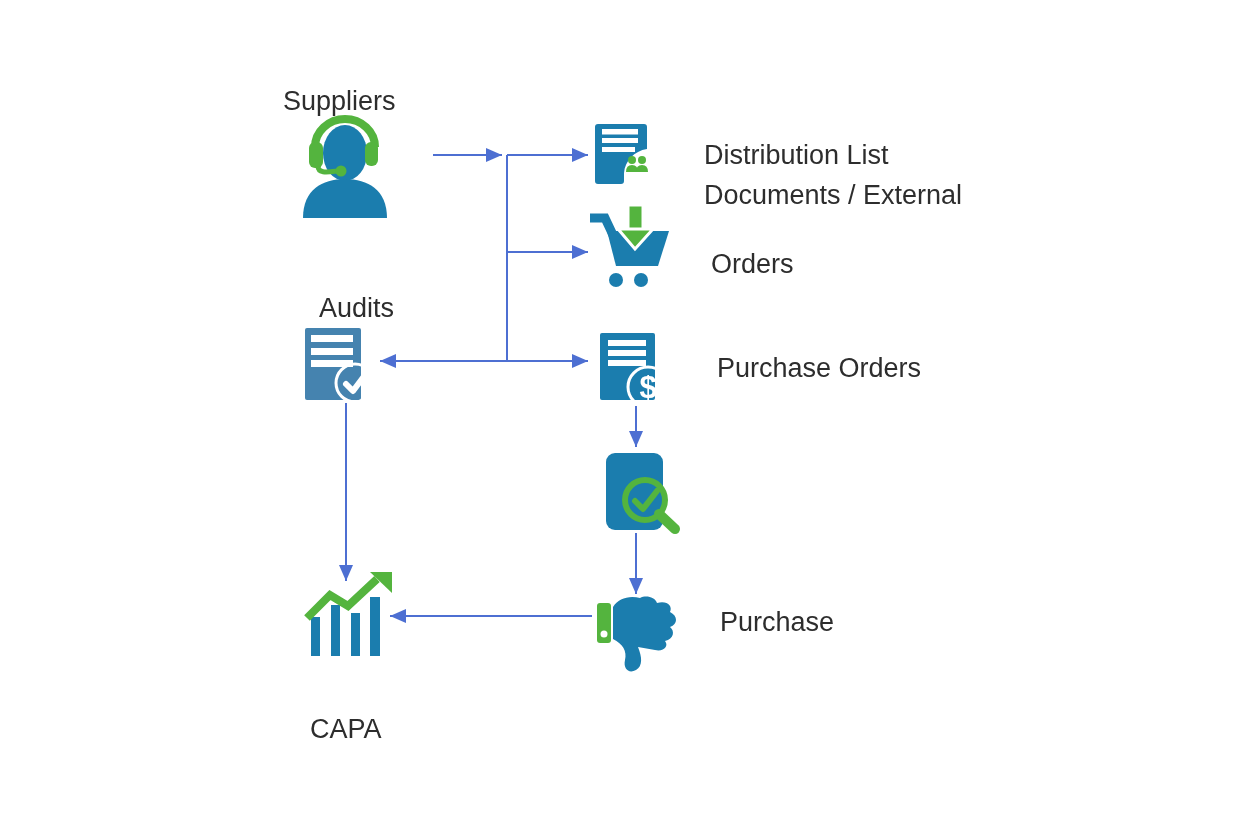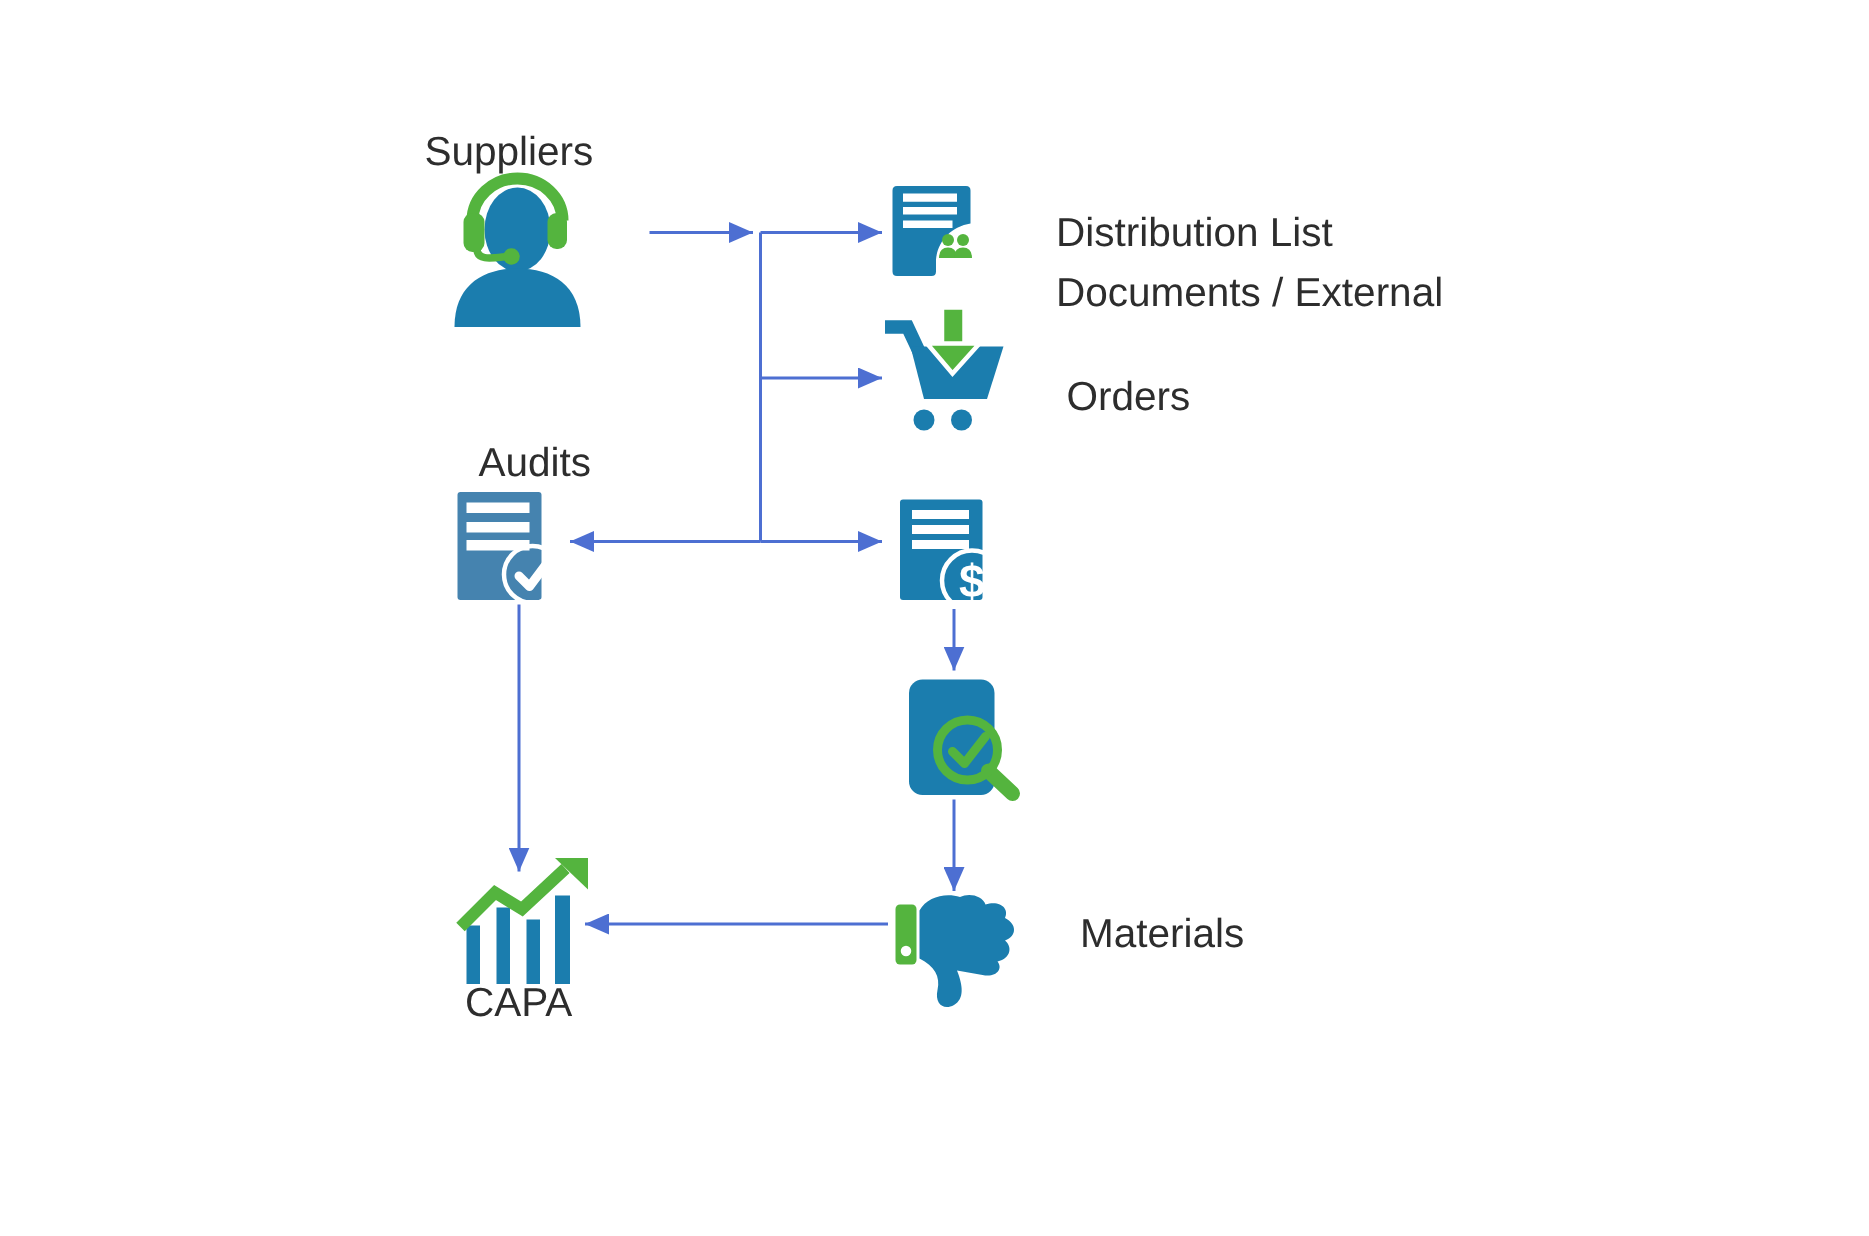--- a/index.html
+++ b/index.html
@@ -116,46 +116,47 @@
   <div class="icon" style="left:599px;top:332px;">
     <svg width="72" height="77" viewBox="0 0 72 77">
       <rect class="fb" x="1" y="1" width="55" height="67" rx="2"></rect>
       <rect class="fw" x="9" y="8" width="38" height="6"></rect>
       <rect class="fw" x="9" y="18" width="38" height="6"></rect>
       <rect class="fw" x="9" y="28" width="38" height="6"></rect>
       <circle class="fg sw" cx="49" cy="55" r="20" stroke-width="3"></circle>
       <text class="fw badge-text" x="49" y="66" text-anchor="middle" font-size="31">$</text>
     </svg>
   </div>
+  <div class="label" style="left:717px;top:349px;">Purchase Orders</div>
 
   <div class="icon" style="left:604px;top:450px;">
     <svg width="76" height="82" viewBox="0 0 76 82">
       <rect class="fb" x="2" y="3" width="57" height="77" rx="9"></rect>
       <line class="sg" x1="55" y1="64" x2="71" y2="79" stroke-width="10" stroke-linecap="round"></line>
       <circle class="fw sg" cx="41" cy="50" r="20" stroke-width="6"></circle>
       <path class="sg" d="M31,51 L39,59 L53,41" stroke-width="6" stroke-linecap="round" stroke-linejoin="round"></path>
     </svg>
   </div>
 
   <div class="icon" style="left:585px;top:595px;">
     <svg width="92" height="80" viewBox="0 0 92 80">
       <rect class="fg" x="12" y="8" width="14" height="40" rx="3"></rect>
       <circle class="fw" cx="19" cy="39" r="3.5"></circle>
       <path class="fb" d="M28,12 C33,3 45,0 55,3 C61,0 70,2 72,8 C82,5 88,11 85,17 C93,21 93,29 85,32 C90,36 89,44 80,46 C84,51 79,57 70,55 L53,52 C57,62 58,71 51,75 C44,79 38,74 40,65 C42,56 38,49 28,44 Z"></path>
     </svg>
   </div>
   <div class="label" style="left:720px;top:603px;">
-    <span>Materials</span>
+    <span>Purchase</span>
   </div>
 
   <div class="icon" style="left:303px;top:572px;">
     <svg width="92" height="86" viewBox="0 0 92 86">
       <rect class="fb" x="8" y="45" width="9" height="39"></rect>
       <rect class="fb" x="28" y="33" width="9" height="51"></rect>
       <rect class="fb" x="48" y="41" width="9" height="43"></rect>
       <rect class="fb" x="67" y="25" width="10" height="59"></rect>
       <polyline class="sg" points="4,46 27,23 45,34 74,7" stroke-width="8"></polyline>
       <polygon class="fg" points="67,0 89,0 89,21"></polygon>
     </svg>
   </div>
-  <div class="label" style="left:310px;top:649px;">CAPA</div>
+  <div class="label" style="left:310px;top:710px;">CAPA</div>
 
 </div>
 
 </body></html>

